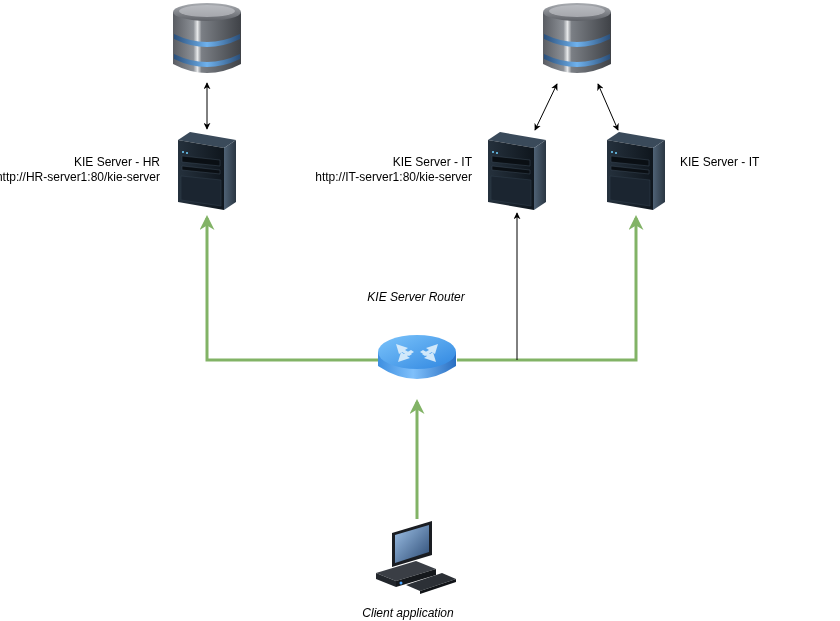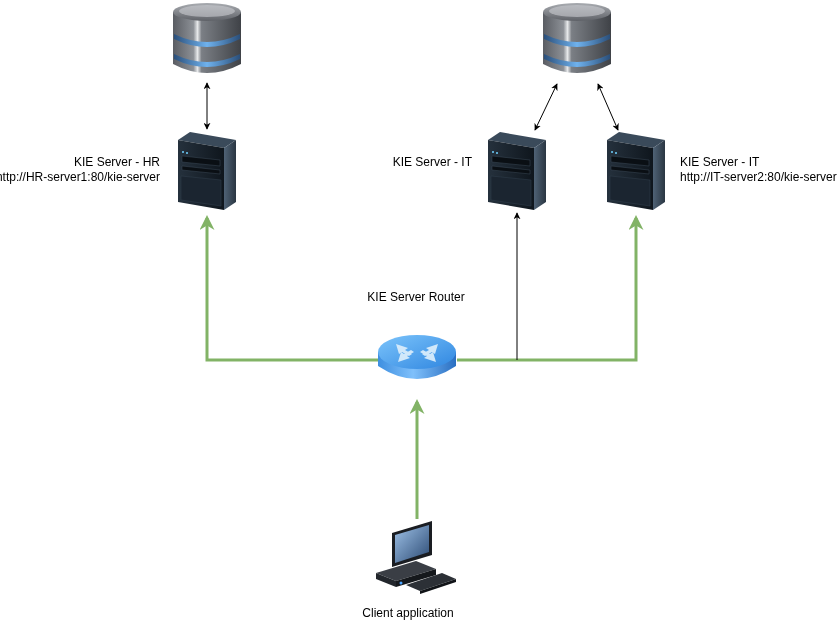--- a/index.html
+++ b/index.html
@@ -1,21 +1,21 @@
 <!DOCTYPE html>
 <html><head>
 <meta charset="utf-8">
 <style>
   html, body { margin: 0; padding: 0; background: #ffffff; }
   body { width: 840px; height: 621px; position: relative; overflow: hidden; font-family: "Liberation Sans", sans-serif; }
   svg.diagram { position: absolute; left: 0; top: 0; }
   .label { position: absolute; font-size: 12px; color: #000; line-height: 15px; white-space: nowrap; }
   .label.right { text-align: right; }
   .label.left { text-align: left; }
-  .label.center { text-align: center; }
+  .label.center { text-align: center; font-style: italic; }
   .label span { display: block; }
 </style>
 </head>
 <body>
 
 <svg class="diagram" width="840" height="621" viewBox="0 0 840 621">
   <defs>
     <linearGradient id="dbBody" x1="0" x2="1" y1="0" y2="0">
       <stop offset="0" stop-color="#5a5d63"></stop>
       <stop offset="0.3" stop-color="#8c9096"></stop>
@@ -146,25 +146,25 @@
   </g>
 </svg>
 
 <div class="label right" style="right:680px; top:155px;">
   <span>KIE Server - HR</span>
   <span>http://HR-server1:80/kie-server</span>
 </div>
 
 <div class="label right" style="right:368px; top:155px;">
   <span>KIE Server - IT</span>
+  <span>http://IT-server1:80/kie-server</span>
 </div>
 
 <div class="label left" style="left:680px; top:155px;">
   <span>KIE Server - IT</span>
-  <span>http://IT-server2:80/kie-server</span>
 </div>
 
 <div class="label center" style="left:340px; width:152px; top:290px;">
   <span>KIE Server Router</span>
 </div>
 
 <div class="label center" style="left:332px; width:152px; top:606px;">
   <span>Client application</span>
 </div>
 

